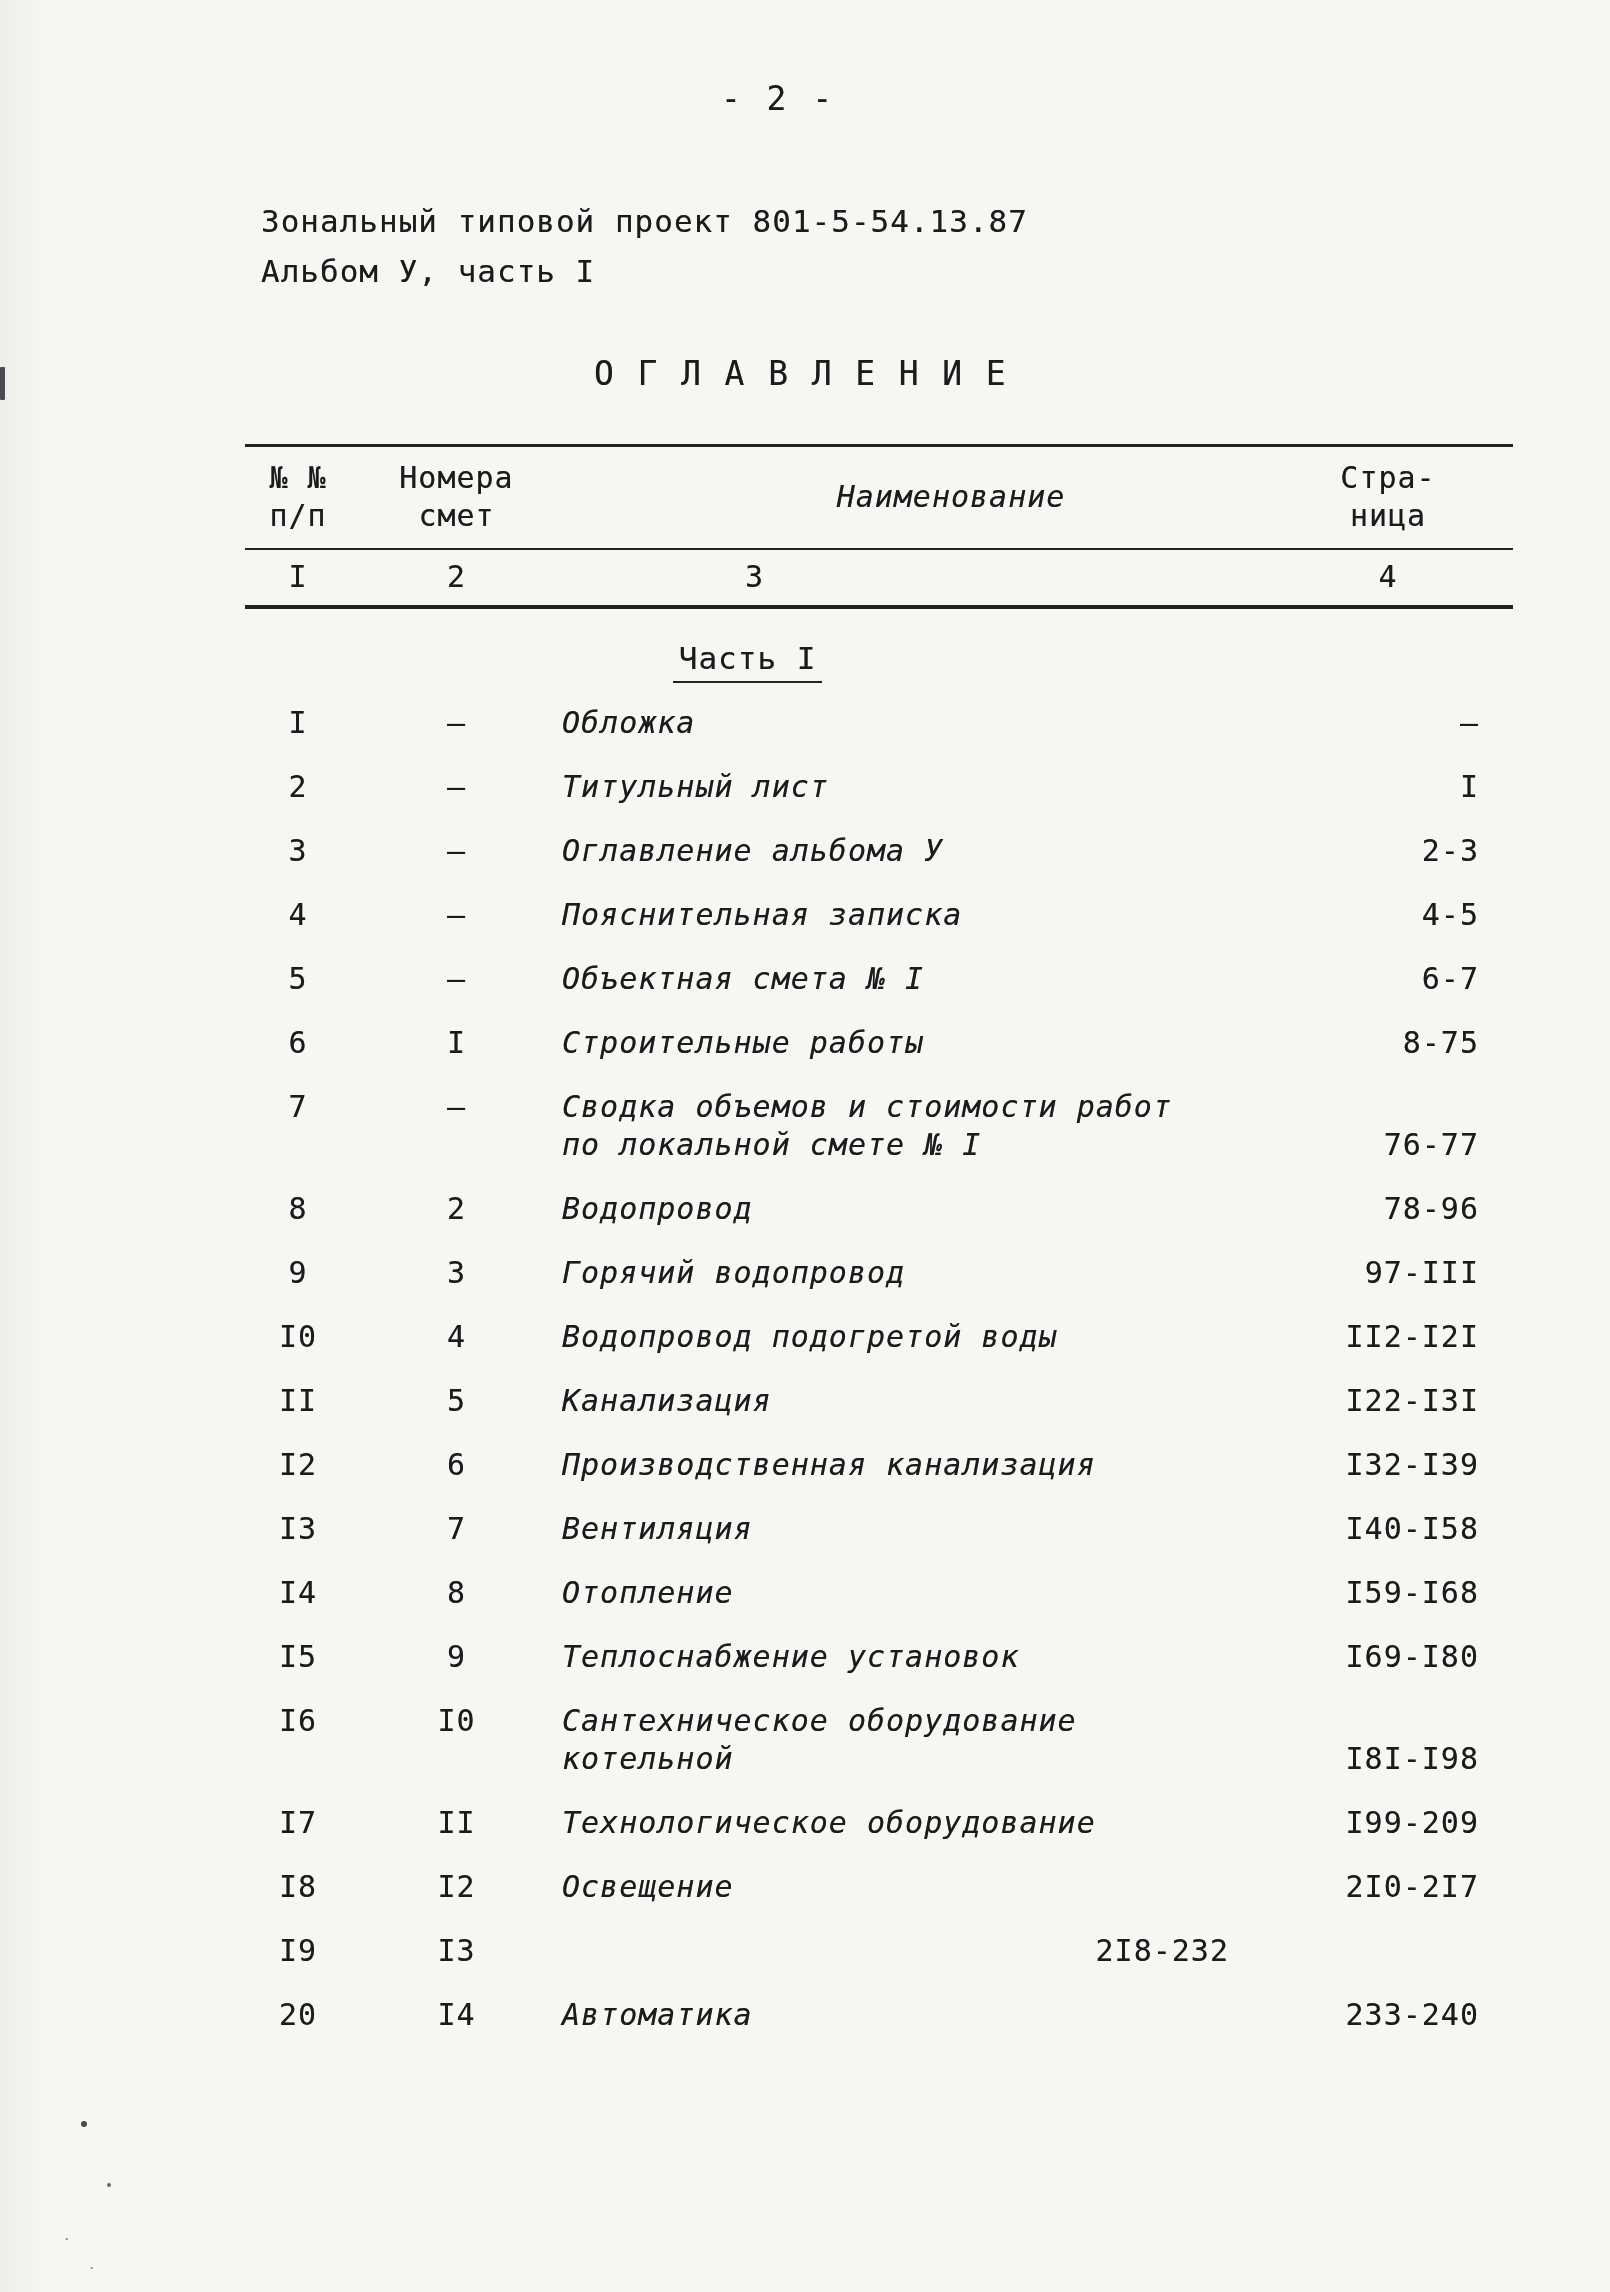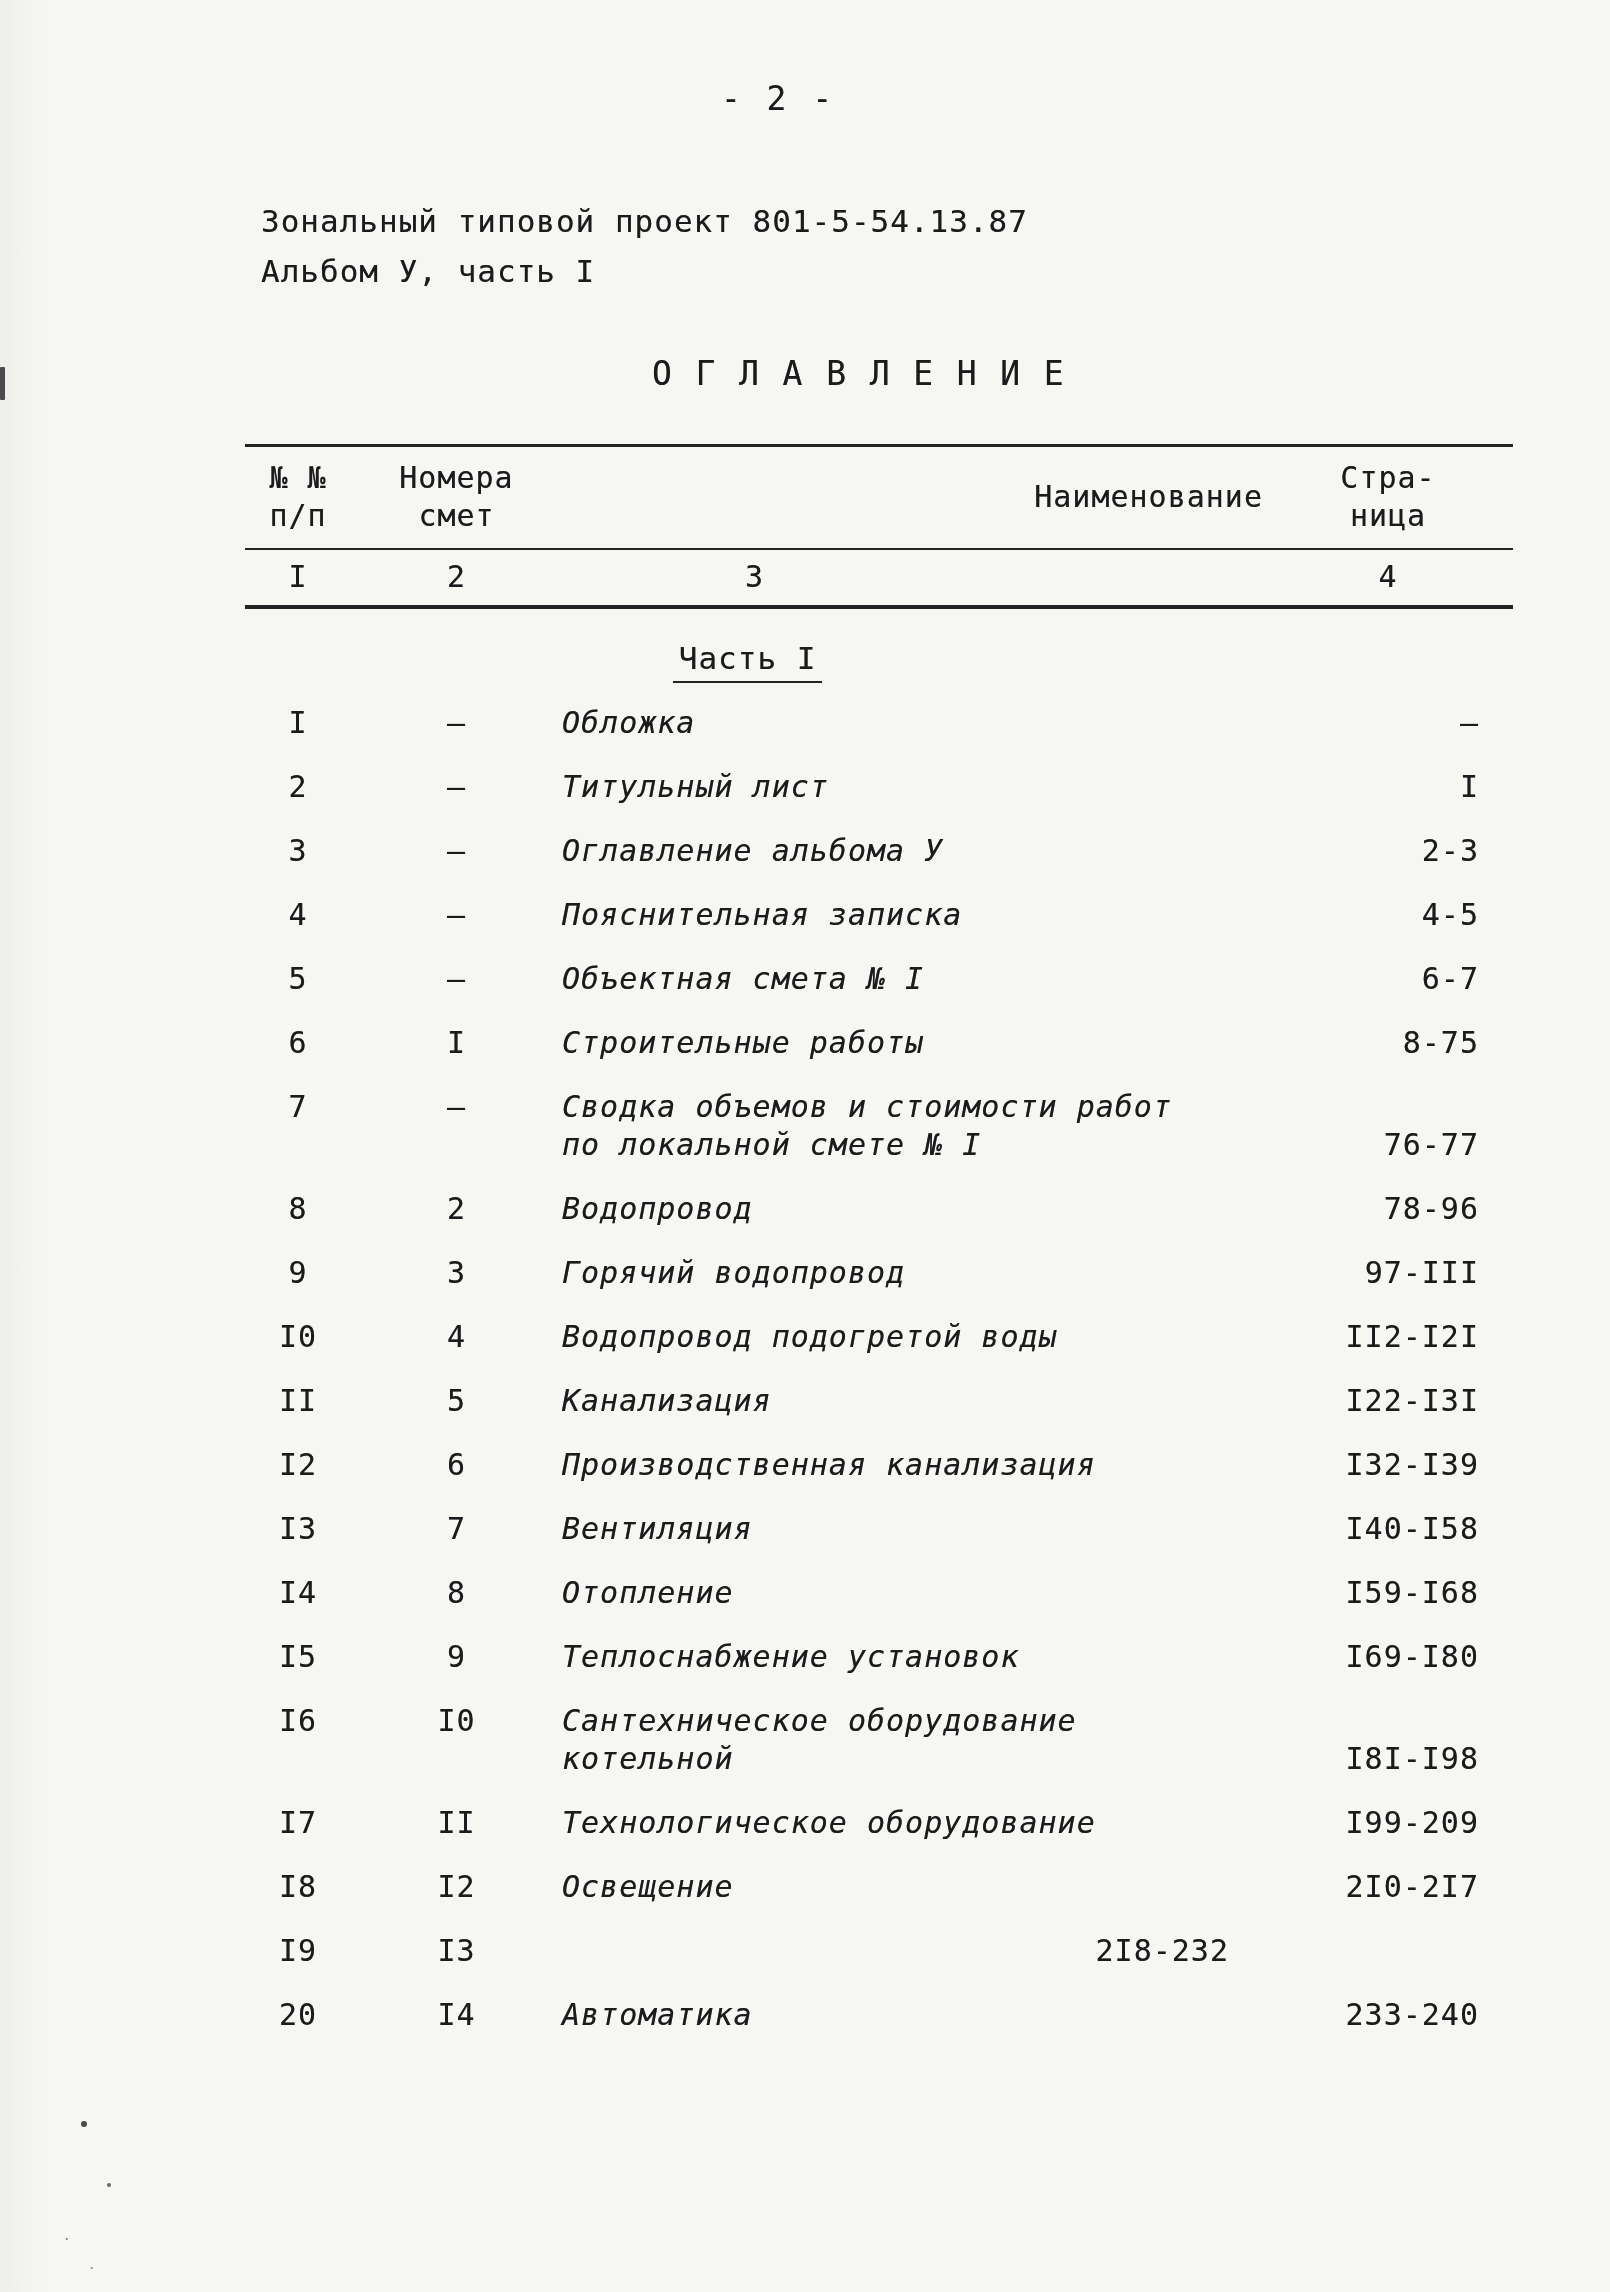--- a/index.html
+++ b/index.html
@@ -17,36 +17,36 @@
 
   .page-number{
     position:absolute; top:79px; left:0; width:1556px;
     text-align:center; font-size:33px; letter-spacing:2.9px;
   }
   .doc-header{
     position:absolute; top:184px; left:261px;
     font-size:31px; line-height:50px; letter-spacing:1px;margin-top:12px;
   }
   .toc-title{
-    position:absolute; top:354px; left:652px;
+    position:absolute; top:354px; left:594px;
     font-size:33px; font-weight:normal; letter-spacing:1.9px;
   }
 
   .toc-table{ position:absolute; top:444px; left:245px; width:1268px; font-size:30px; letter-spacing:1px; }
 
   .grid-row{ display:grid; grid-template-columns:106px 211px 701px 250px; }
 
   .thead{
     border-top:3.8px solid #232325;
     border-bottom:2.9px solid #232325;
     padding:11.5px 0 13.4px 0;
     line-height:38px;
   }
   .thead .hc{ white-space:pre-line; text-align:center; }
-  .thead .hc3{ text-align:right; padding-left:77px; align-self:center; white-space:normal; }
+  .thead .hc3{ text-align:center; padding-left:77px; align-self:center; white-space:normal;font-style:italic; }
 
   .colnums{
     border-bottom:4.8px solid #232325;
     padding:7.7px 0 9.6px 0;
     line-height:38px;
   }
   .colnums .nc{ text-align:center; }
   .colnums .nc3{ text-align:left; padding-left:183px; }
 
   .section-row{ margin-top:31px; }

